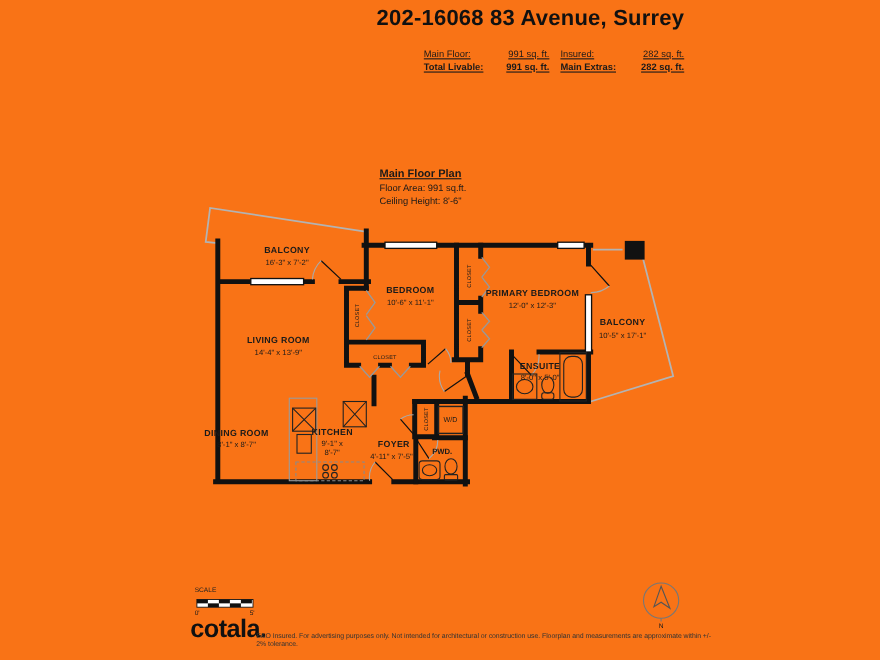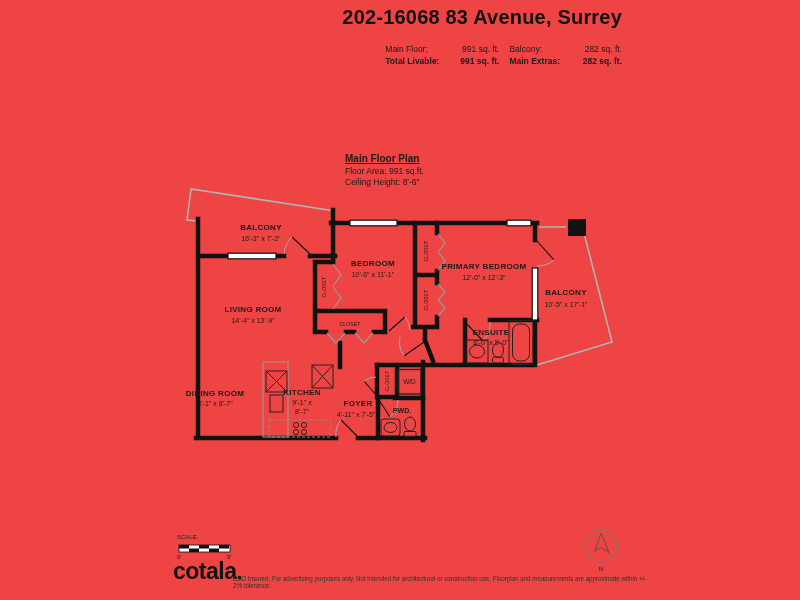--- a/index.html
+++ b/index.html
@@ -1,22 +1,22 @@
 <!DOCTYPE html>
 <html><head>
 <meta charset="utf-8">
 <style>
   html,body{margin:0;padding:0;background:#fff;}
-  #page{position:relative;width:800px;height:600px;background:#ef4444;overflow:hidden;
+  #page{position:relative;width:800px;height:600px;background:#f97316;overflow:hidden;
         font-family:"Liberation Sans",sans-serif;color:#1a1a1a;}
   
   .header{position:absolute;top:6px;right:178px;text-align:right;}
   .header h1{margin:0;font-size:20px;font-weight:bold;letter-spacing:.2px;color:#111;}
   .area-table{display:inline-grid;grid-template-columns:max-content 50px max-content 52px;
-              column-gap:10px;row-gap:2px;margin-top:15px;font-size:8.5px;text-align:left;}
+              column-gap:10px;row-gap:2px;margin-top:15px;font-size:8.5px;text-align:left;text-decoration:underline;}
   .area-table .val{text-align:right;}
   .area-table .bold{font-weight:bold;}
   
   .plan-info{position:absolute;left:345px;top:153px;font-size:8.5px;line-height:11px;}
   .plan-info .pi-title{font-size:10px;font-weight:bold;text-decoration:underline;margin-bottom:2px;}
   
   svg{position:absolute;left:0;top:0;}
   text{font-family:"Liberation Sans",sans-serif;fill:#1a1a1a;}
   .room-name{font-size:8px;font-weight:bold;letter-spacing:.3px;}
   .room-dims{font-size:7px;}
@@ -39,21 +39,21 @@
 </head>
 <body>
 
 <div id="page">
 
   <div class="header">
     <h1>202-16068 83 Avenue, Surrey</h1>
     <div class="area-table">
       <span class="lbl">Main Floor:</span>
       <span class="val">991 sq. ft.</span>
-      <span class="lbl">Balcony:</span>
+      <span class="lbl">Insured:</span>
       <span class="val">282 sq. ft.</span>
       <span class="lbl bold">Total Livable:</span>
       <span class="val bold">991 sq. ft.</span>
       <span class="lbl bold">Main Extras:</span>
       <span class="val bold">282 sq. ft.</span>
     </div>
   </div>
 
   <div class="plan-info">
     <div class="pi-title">Main Floor Plan</div>

